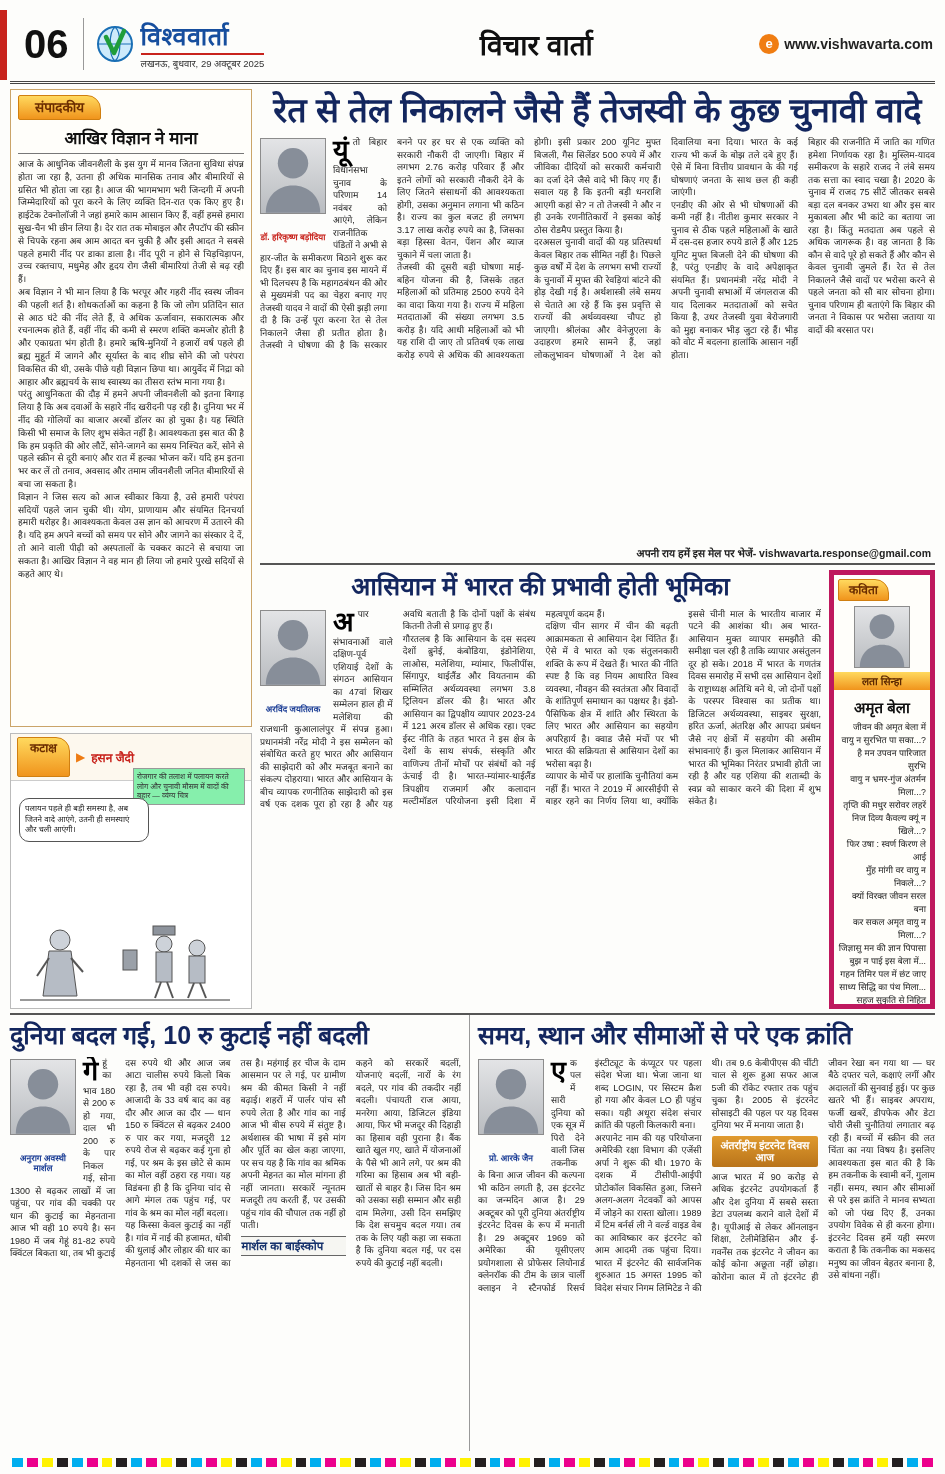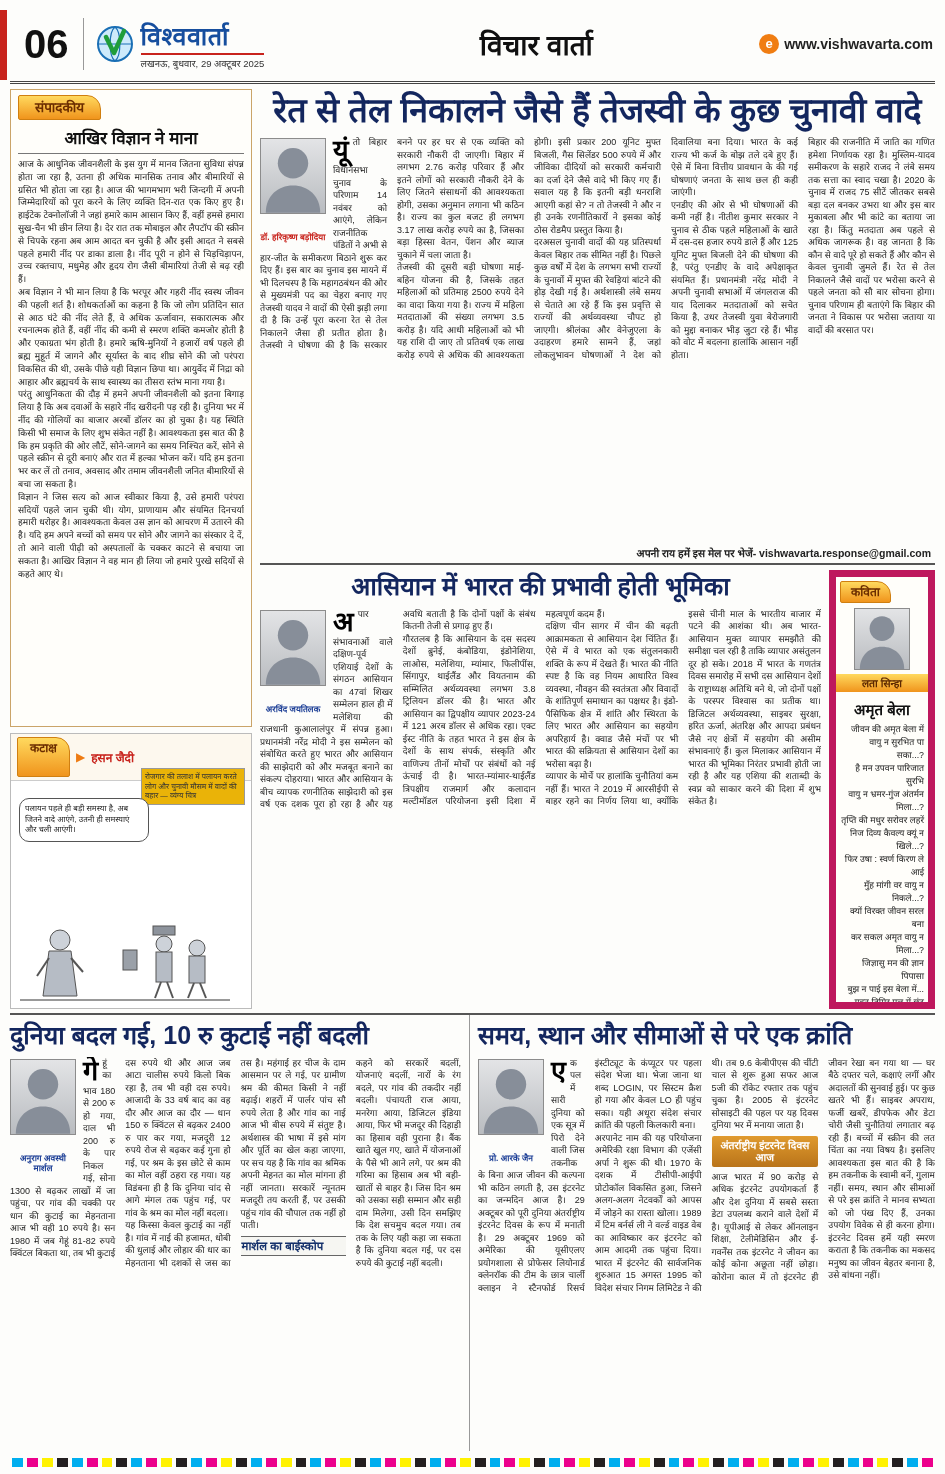--- a/index.html
+++ b/index.html
@@ -34,21 +34,21 @@
   .editorial-box{border:1px solid #caa469;padding:5px 7px;height:638px;overflow:hidden;background:#fffefa}
   .editorial-box h2{font-size:17px;text-align:center;margin:6px 0 4px;padding-bottom:4px;border-bottom:1px solid #777;color:#111}
   .ed-body{font-size:9px;line-height:12.8px;text-align:justify;white-space:pre-line;height:556px;overflow:hidden;color:#222}
 
   
   .kataksh{border:1px solid #bbb;height:276px;background:#fff;position:relative;overflow:hidden}
   .k-head{display:flex;align-items:center;gap:6px;padding:3px 6px;border-bottom:1px solid #ccc;background:#fdf8ee}
   .k-head .tab{font-size:12px;padding:1px 12px 20px}
   .k-arrow{color:#ee7b12;font-size:12px}
   .k-author{color:#c8231c;font-weight:bold;font-size:12px}
-  .k-note{position:absolute;top:34px;right:6px;width:104px;border:1px solid #999;background:#eab308;
+  .k-note{position:absolute;top:34px;right:6px;width:112px;border:1px solid #999;background:#86efac;
           font-size:7.5px;line-height:9.5px;padding:3px;color:#333}
   .k-bubble{position:absolute;top:64px;left:8px;width:130px;border:1px solid #555;border-radius:10px;
             background:#fff;font-size:8px;line-height:10.5px;padding:5px;color:#222}
   .k-scene{position:absolute;bottom:2px;left:4px;right:4px;height:118px}
 
   
   .hl-xl{font-size:34px;line-height:1.12;font-weight:bold;color:#13265e;text-align:center;padding:2px 0 7px}
   .hl-lg{font-size:25px;line-height:1.15;font-weight:bold;color:#13265e}
   .body{font-size:9px;line-height:12.5px;text-align:justify;overflow:hidden;color:#1d1d1d}
   .bodytext{white-space:pre-line}
@@ -63,21 +63,21 @@
   .asean .body{height:370px}
 
   figure.author{float:left;width:66px;margin:2px 7px 4px 0}
   figure.author .photo{display:block;width:66px;height:76px;background:linear-gradient(180deg,#e3e4e6,#b9bcc0);border:1px solid #8c8c8c}
   figure.author figcaption{font-size:8.5px;font-weight:bold;text-align:center;padding-top:18px;line-height:10px}
   .cap-red{color:#c8231c}.cap-blue{color:#1d3f96}
   .photo svg,.poet-photo svg{width:100%;height:100%;display:block}
   .dropcap{float:left;font-size:27px;line-height:27px;font-weight:bold;padding:1px 4px 0 0;color:#000}
 
   
-  .poetry{width:106px;flex:0 0 auto;border:7px solid #be185d;background:#fffefa;padding:4px;overflow:hidden}
+  .poetry{width:106px;flex:0 0 auto;border:5px solid #be185d;background:#fffefa;padding:4px;overflow:hidden}
   .poetry .tab{font-size:12px;padding:1px 10px 2px}
   .poet-photo{display:block;width:56px;height:62px;margin:5px auto 0;background:linear-gradient(180deg,#e3e4e6,#b9bcc0);border:1px solid #8c8c8c}
   .poet-name{margin:4px -4px 0;background:linear-gradient(180deg,#ffd95e,#f0941c);color:#5d2800;
              font-weight:bold;font-size:10.5px;text-align:center;padding:2px 0}
   .poem-title{font-size:15px;font-weight:bold;text-align:center;margin:7px 0 4px;color:#111}
   .poem{font-size:8.8px;line-height:13px;text-align:right;white-space:pre-line;color:#222}
 
   
   .bottomrow{display:flex;height:438px;border-top:2px solid #555;margin-top:4px}
   .b-left{width:460px;flex:0 0 auto;padding:6px 8px 0 0;border-right:1px solid #999}

